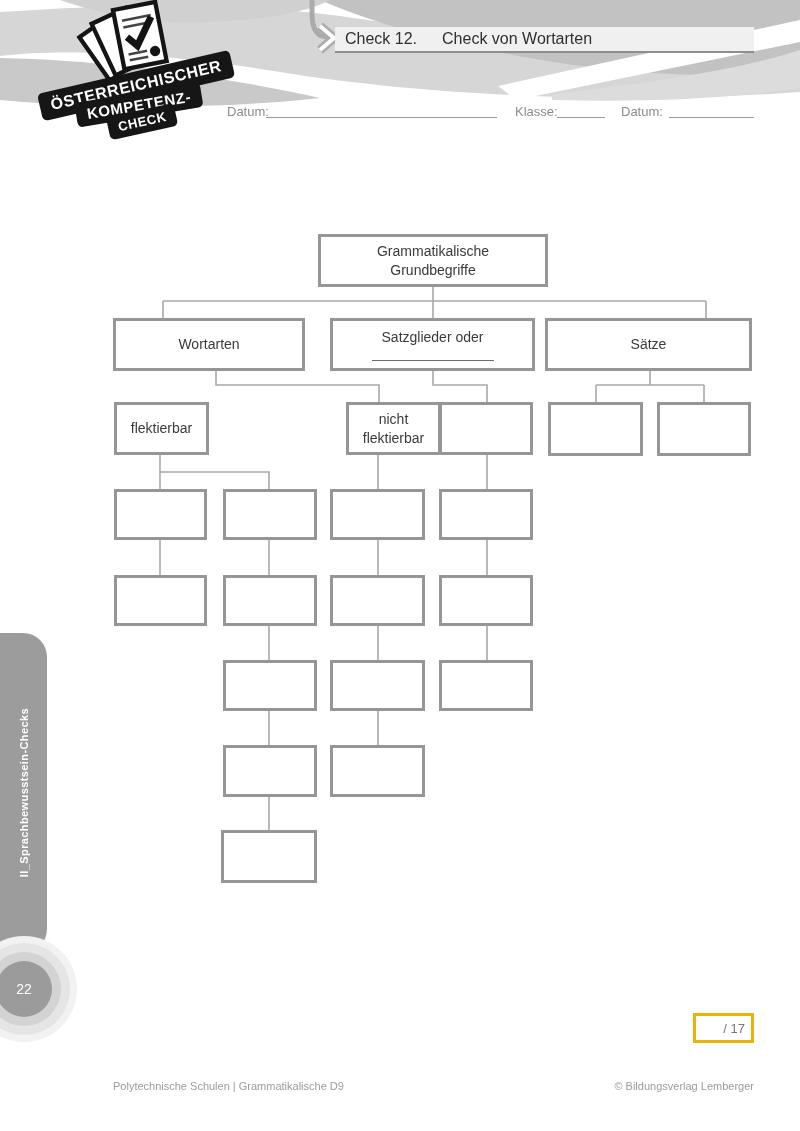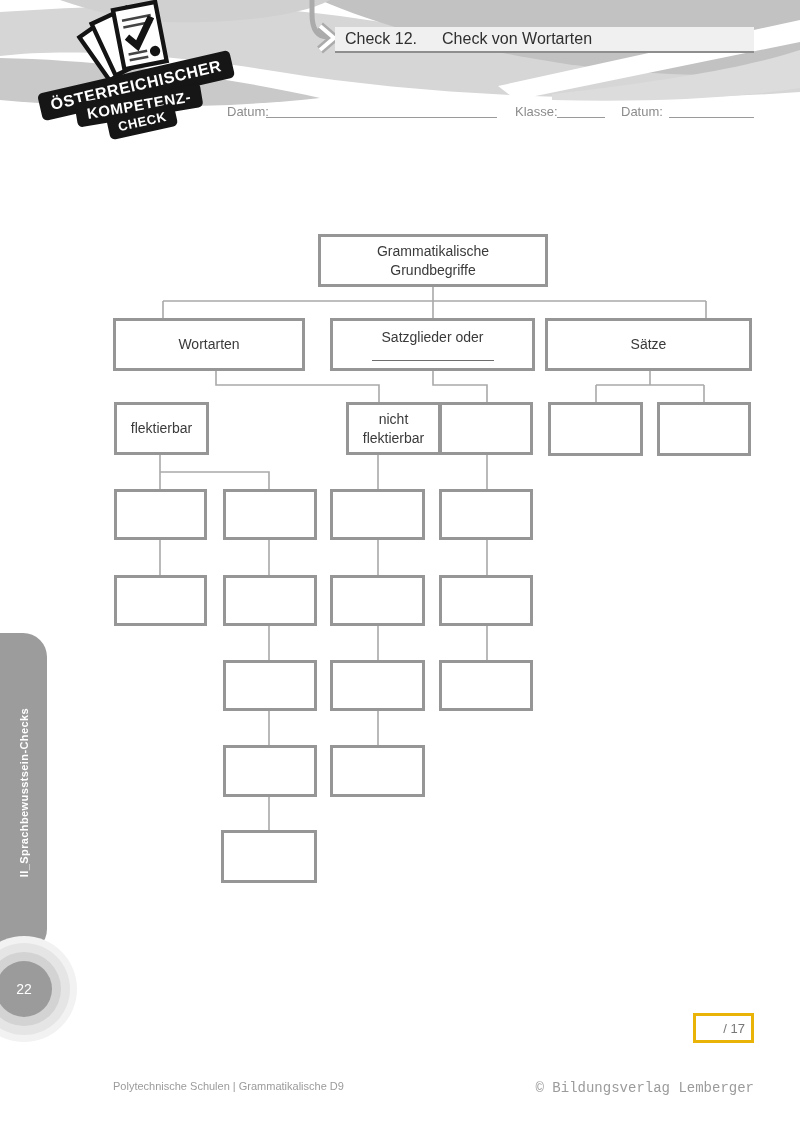--- a/index.html
+++ b/index.html
@@ -68,21 +68,21 @@
     color:#ffffff;font-size:14px;
   }
   
   .score-box{
     position:absolute;left:693px;top:1013px;width:61px;height:30px;box-sizing:border-box;
     border:3px solid #eab308;background:#ffffff;z-index:2;
     display:flex;align-items:center;justify-content:flex-end;
     padding-right:6px;font-size:13px;color:#787878;
   }
   .footer-left{position:absolute;left:113px;top:1080px;font-size:11px;color:#9b9b9b;z-index:2;}
-  .footer-right{position:absolute;right:46px;top:1080px;font-size:14px;color:#9b9b9b;z-index:2;font-family:Liberation Mono, monospace;}
+  .footer-right{position:absolute;right:46px;top:1080px;font-size:11px;color:#9b9b9b;z-index:2;}
 </style>
 </head>
 <body>
 
 <div class="page">
 
   <svg class="swoosh" viewBox="0 0 800 130" preserveAspectRatio="none">
     <path fill="#d6d6d6" d="M0 12 C120 4 240 2 340 16 C470 34 600 64 800 56 L800 92 C640 104 440 98 280 72 C170 54 70 48 0 56 Z"></path>
     <path fill="#c2c2c2" d="M320 0 L800 0 L800 70 C660 86 520 60 420 34 C382 24 348 12 320 0 Z"></path>
     <path fill="#d0d0d0" d="M60 0 L330 0 C300 16 236 24 166 22 C126 20 92 11 60 0 Z"></path>

